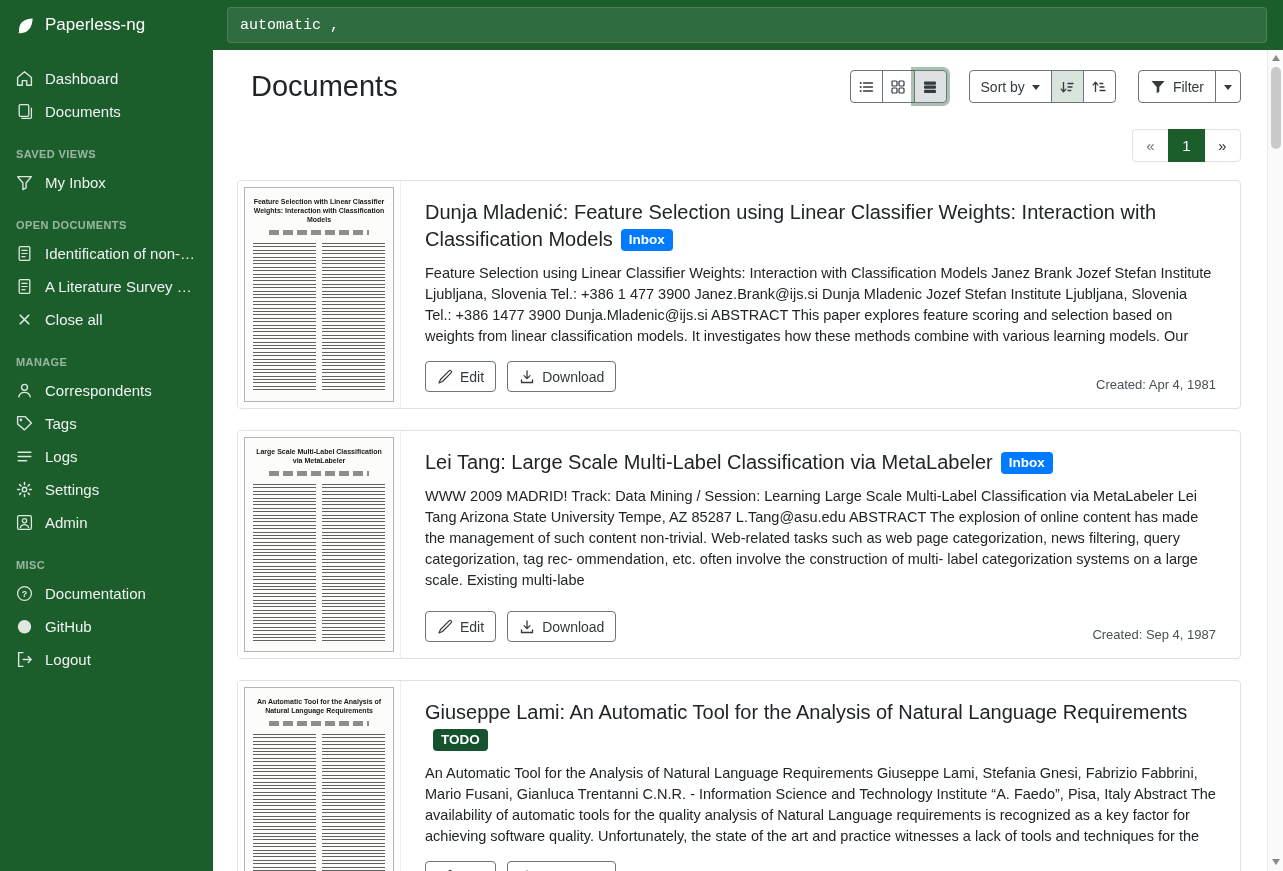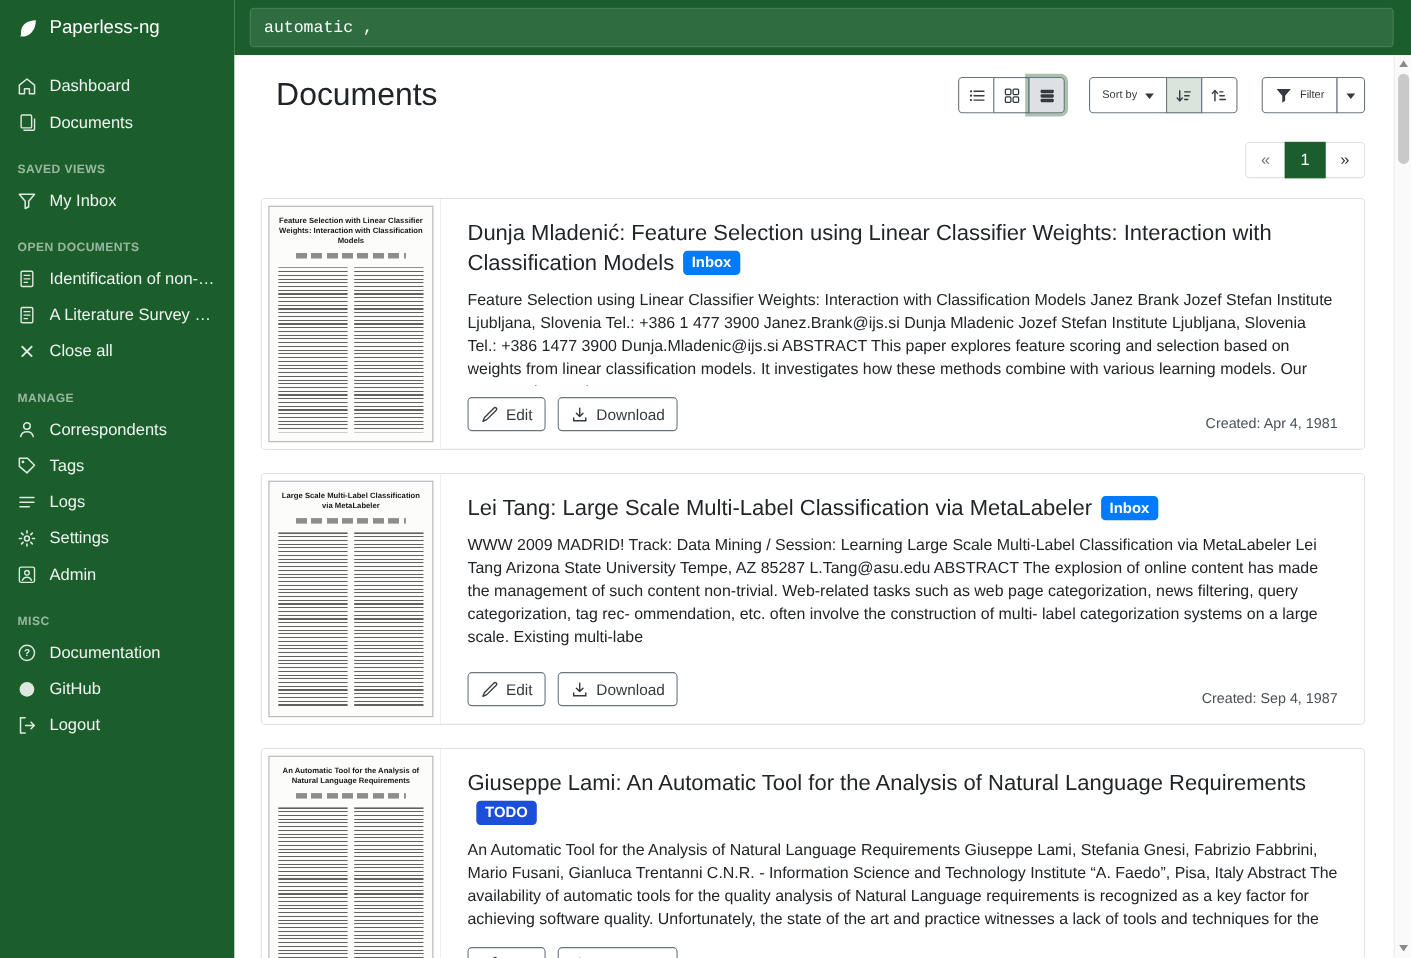--- a/index.html
+++ b/index.html
@@ -51,21 +51,21 @@
   .content { flex:1; padding:20px 42px 0 24px; overflow:hidden; }
 
   .page-head { display:flex; align-items:center; justify-content:space-between; margin-bottom:26px; }
   .page-title { font-size:29px; font-weight:400; margin:0 0 0 14px; color:#212529; }
 
   
   .toolbar { display:flex; gap:22px; align-items:center; }
   .btn {
     font-family:"Liberation Sans", sans-serif;
     background:#fff; border:1px solid #6c757d; color:#343a40;
-    height:33px; border-radius:4px; font-size:10px;
+    height:33px; border-radius:4px; font-size:14px;
     display:inline-flex; align-items:center; gap:7px; padding:0 11px; cursor:pointer;
   }
   .btn svg { width:16px; height:16px; }
   .icon-btn { width:33px; padding:0; justify-content:center; }
   .btn-group { display:inline-flex; }
   .btn-group .btn { border-radius:0; }
   .btn-group .btn + .btn { margin-left:-1px; }
   .btn-group .btn:first-child { border-radius:4px 0 0 4px; }
   .btn-group .btn:last-child { border-radius:0 4px 4px 0; }
   .view-selected {
@@ -406,21 +406,21 @@
           <div class="mini-page">
             <div class="mini-title">An Automatic Tool for the Analysis of Natural Language Requirements</div>
             <div class="mini-byline"></div>
             <div class="mini-cols">
               <div class="mini-col"></div>
               <div class="mini-col"></div>
             </div>
           </div>
         </div>
         <div class="card-body">
-          <h2 class="doc-title"><span class="doc-title-text">Giuseppe Lami: An Automatic Tool for the Analysis of Natural Language Requirements</span><span class="badge" style="background-color: #1d4ed8;">TODO</span></h2>
+          <h2 class="doc-title"><span class="doc-title-text">Giuseppe Lami: An Automatic Tool for the Analysis of Natural Language Requirements</span><span class="badge" style="background-color: #14532d;">TODO</span></h2>
           <p class="excerpt">An Automatic Tool for the Analysis of Natural Language Requirements Giuseppe Lami, Stefania Gnesi, Fabrizio Fabbrini, Mario Fusani, Gianluca Trentanni C.N.R. - Information Science and Technology Institute “A. Faedo”, Pisa, Italy Abstract The availability of automatic tools for the quality analysis of Natural Language requirements is recognized as a key factor for achieving software quality. Unfortunately, the state of the art and practice witnesses a lack of tools and techniques for the Natur</p>
           <div class="card-footer-row">
             <button class="btn btn-sm">
               <svg viewBox="0 0 16 16">
                   <path d="M12.1 1.9a1.4 1.4 0 0 1 2 2L5.5 12.5 2 14l1.5-3.5z" fill="none" stroke="currentColor" stroke-width="1.2" stroke-linejoin="round"></path>
                 </svg>
               <span>Edit</span>
             </button>
             <button class="btn btn-sm">
               <svg viewBox="0 0 16 16">

